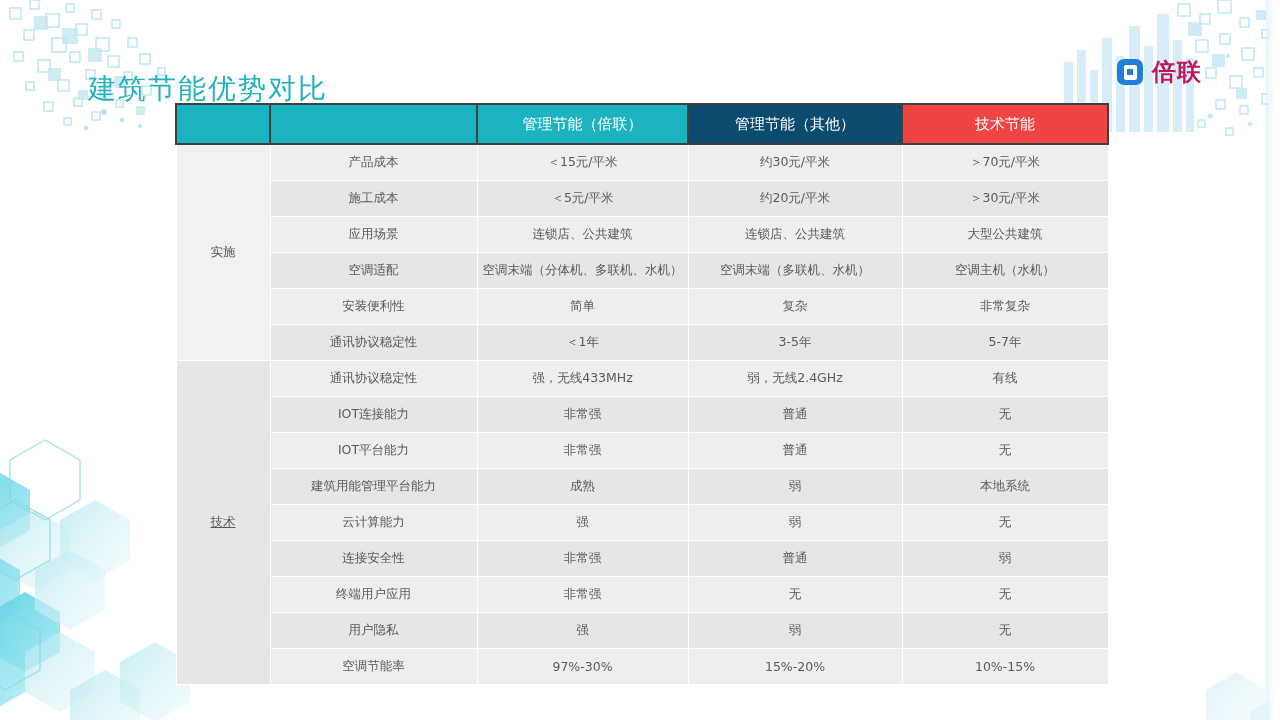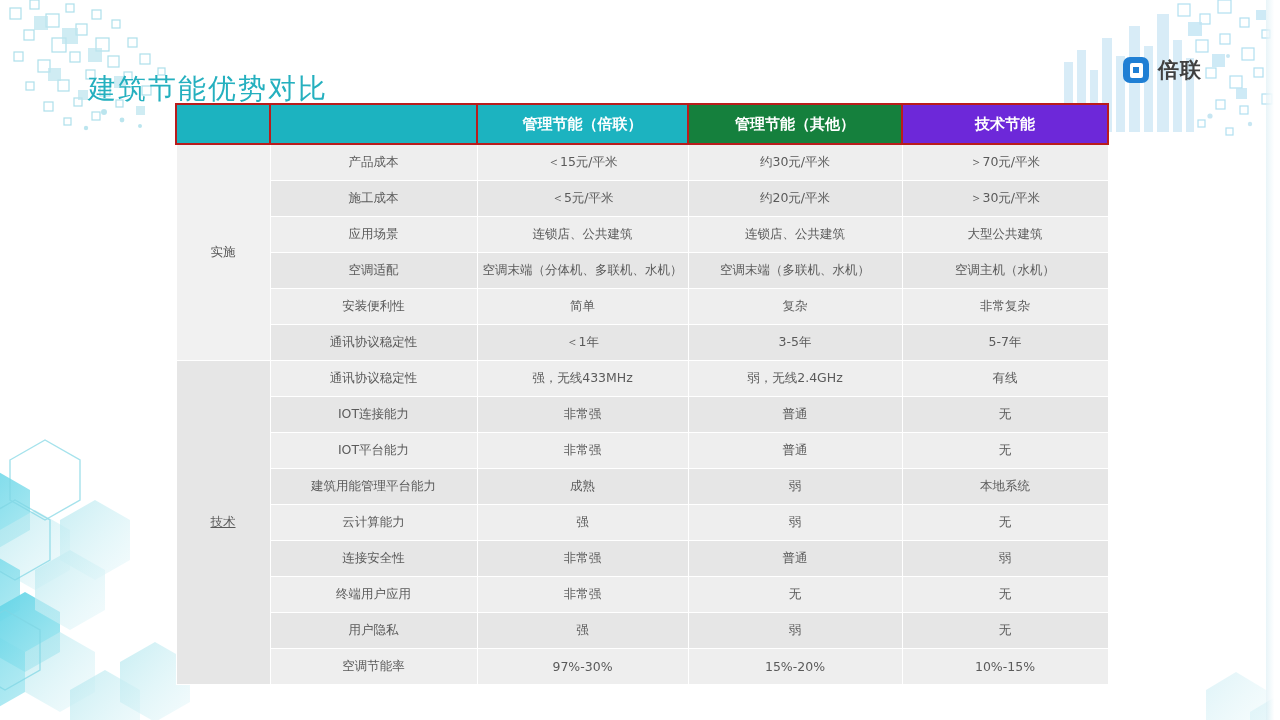--- a/index.html
+++ b/index.html
@@ -76,23 +76,23 @@
     background: #ffffff;
     display: flex;
     align-items: center;
     justify-content: center;
   }
   .brand-mark .inner .dot {
     width: 6px; height: 6px;
     background: #1f7fd4;
   }
   .brand-name {
-    font-size: 21px;
+    font-size: 24px;
     font-weight: bold;
-    color: #404040;
+    color: #be185d;
     letter-spacing: 1px;
     font-family: "DejaVu Sans", "Liberation Sans", sans-serif;
   }
 
   
   .table-wrap {
     position: absolute;
     left: 175px;
     top: 103px;
     width: 932px;
@@ -105,31 +105,31 @@
   }
   table.cmp col.c-group { width: 94px; }
   table.cmp col.c-metric { width: 207px; }
   table.cmp col.c-a { width: 211px; }
   table.cmp col.c-b { width: 214px; }
   table.cmp col.c-c { width: 206px; }
 
   table.cmp thead th {
     height: 38px;
     font-size: 15px;
-    font-weight: bold;
+    font-weight: normal;
     color: #ffffff;
     text-align: center;
-    border: 2px solid #b91c1c;
+    border: 2px solid #404040;
     padding: 0;
   }
   th.h-blank-1 { background: #1cb3c0; border-left: 0; }
   th.h-blank-2 { background: #1cb3c0; }
   th.h-a { background: #1cb3c0; }
-  th.h-b { background: #15803d; }
-  th.h-c { background: #6d28d9; border-right: 0; }
+  th.h-b { background: #0c4a6e; }
+  th.h-c { background: #ef4444; border-right: 0; }
 
   table.cmp tbody td {
     height: 35px;
     font-size: 12.5px;
     text-align: center;
     color: #5a5a5a;
     border: 1.5px solid #ffffff;
     padding: 0 4px;
     background: #eeeeee;
     white-space: nowrap;

